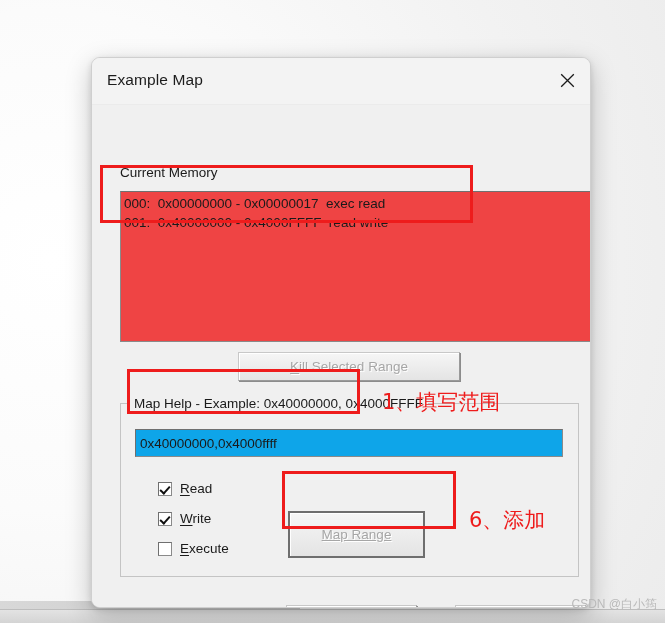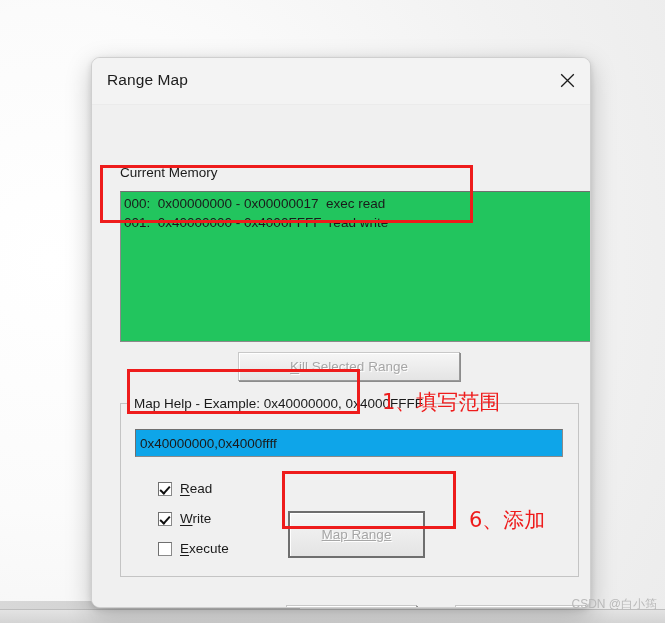--- a/index.html
+++ b/index.html
@@ -98,21 +98,21 @@
     color: #1a1a1a;
   }
 
   
   .listbox {
     position: absolute;
     left: 28px;
     top: 86px;
     width: 497px;
     height: 151px;
-    background: #22c55e;
+    background: #ef4444;
     border: 1px solid #8a8a8a;
     border-top-color: #707070;
     box-sizing: border-box;
   }
   .list-rows {
     position: absolute;
     left: 0; top: 0;
     right: 18px;
     padding: 2px 0 0 3px;
   }
@@ -317,21 +317,21 @@
 
 <div id="screen">
 
   <div class="desktop-backdrop"></div>
   <div class="desktop-strip2"></div>
   <div class="desktop-strip"></div>
 
   <div class="dialog">
 
     <div class="titlebar">
-      <div class="title-text">Range Map</div>
+      <div class="title-text">Example Map</div>
       <div class="close-btn">
         <svg width="15" height="15" viewBox="0 0 15 15" aria-hidden="true">
           <path d="M1.2 1.2 L13.8 13.8 M13.8 1.2 L1.2 13.8" stroke="#1a1a1a" stroke-width="1.3" fill="none"></path>
         </svg>
       </div>
     </div>
 
     <div class="client">
 
       <div class="lbl" style="left:28px; top:60px;">Current Memory</div>

